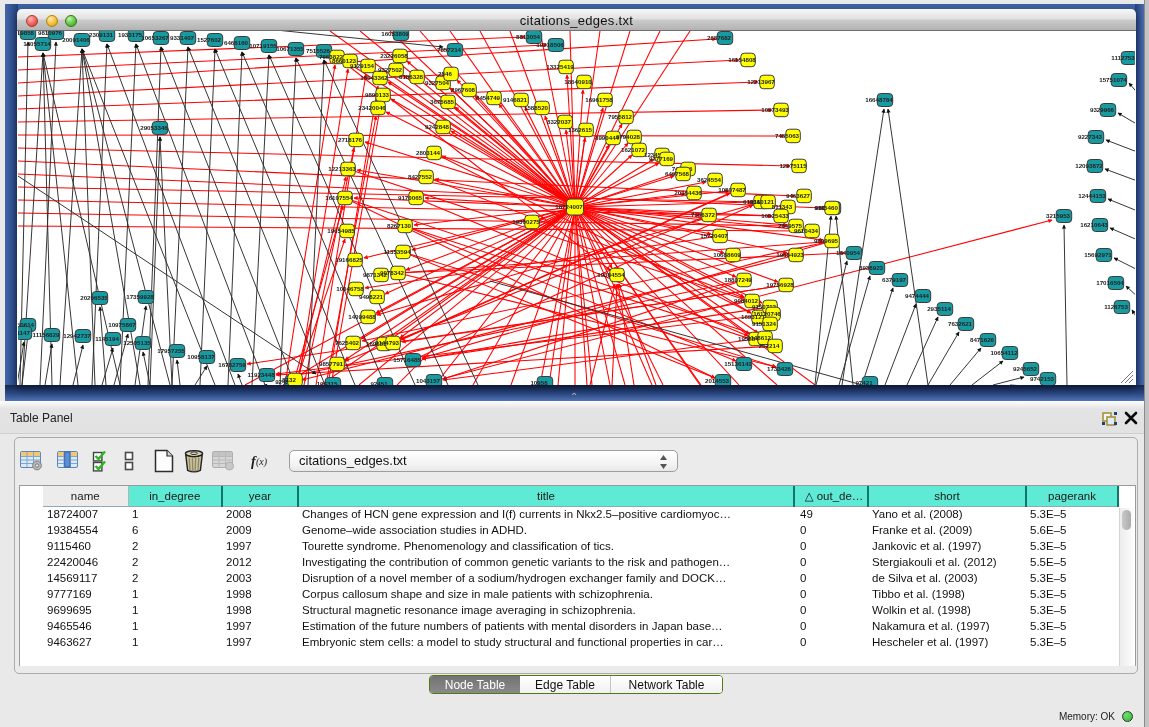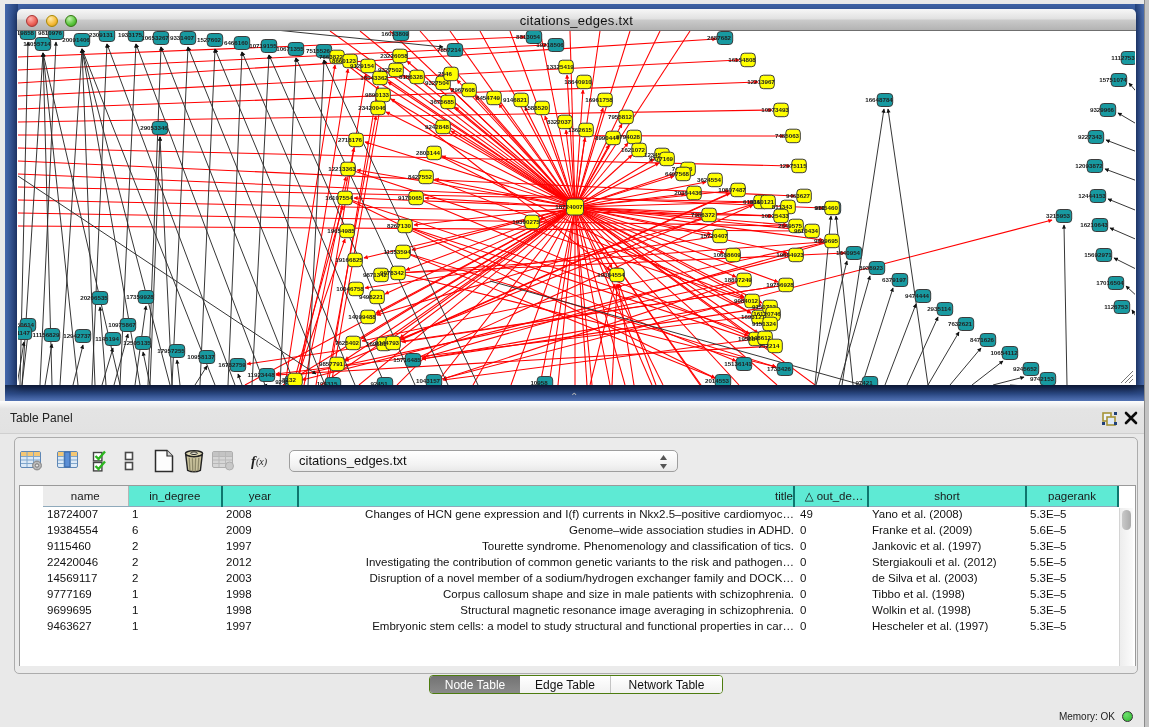--- a/index.html
+++ b/index.html
@@ -27,21 +27,21 @@
 
 #panel { position:absolute; left:14px; top:437px; width:1124px; height:237px; background:#ebebeb; border:1px solid #acacac; border-radius:5px; }
 #combo { position:absolute; left:289px; top:450px; width:389px; height:22px; background:linear-gradient(#ffffff,#f2f2f2 70%,#e8e8e8); border:1px solid #9e9e9e; border-radius:5px; font-size:13px; color:#111; line-height:20px; padding-left:9px; }
 #combo .arr { position:absolute; right:9px; top:3px; width:9px; height:16px; }
 
 #tbl { position:absolute; left:19px; top:485px; width:1117px; height:181px; background:#fff; border:1px solid #9a9a9a; border-bottom:none; overflow:hidden; }
 table { border-collapse:collapse; table-layout:fixed; width:1075px; font-size:11.5px; color:#111;margin-left:23px; }
 th { background:#5eead4; border-right:2px solid #0f766e; border-bottom:1px solid #8ea9bb; font-weight:normal; font-size:11.5px; height:20px; padding:0; color:#1a1a1a; }
 th.c1 { background:#ececec; border-right:1px solid #b5b5b5; }
 td { height:16px; padding:0 0 0 4px; white-space:nowrap; overflow:hidden; }
-.c1 { width:85px; } .c2 { width:94px; } .c3 { width:76px; } .c4 { width:496px;text-align:right; }
+.c1 { width:85px; } .c2 { width:94px; } .c3 { width:76px; } .c4 { width:496px; }
 .c5 { width:74px;padding-left:6px; } .c6 { width:158px; } .c7 { width:92px; }
 
 #sb { position:absolute; left:1119px; top:508px; width:14px; height:158px; background:linear-gradient(to right,#ededed,#fbfbfb); border-left:1px solid #d4d4d4; }
 #sb .th { position:absolute; left:2px; top:2px; width:9px; height:20px; background:linear-gradient(to right,#c9c9c9,#ababab); border-radius:5px; }
 
 #tabs { position:absolute; left:429px; top:675px; width:294px; height:19px; border:1px solid #4d7c0f; border-radius:4px; background:#fff; font-size:12px; overflow:hidden; }
 #tabs div { float:left; height:100%; text-align:center; line-height:18px; color:#111; }
 #tabs .sel { background:linear-gradient(#737373,#8a8a8a); color:#fff; width:90px; }
 #tabs .t2 { width:91px; border-right:1px solid #c4c4c4; background:linear-gradient(#ffffff,#f1f1f1); }
 #tabs .t3 { width:111px; background:linear-gradient(#ffffff,#f1f1f1); }
@@ -763,20 +763,29 @@
           <tr>
             <td class="c1">9699695</td>
             <td class="c2">1</td>
             <td class="c3">1998</td>
             <td class="c4">Structural magnetic resonance image averaging in schizophrenia.</td>
             <td class="c5">0</td>
             <td class="c6">Wolkin et al. (1998)</td>
             <td class="c7">5.3E–5</td>
           </tr>
           <tr>
+            <td class="c1">9465546</td>
+            <td class="c2">1</td>
+            <td class="c3">1997</td>
+            <td class="c4">Estimation of the future numbers of patients with mental disorders in Japan base…</td>
+            <td class="c5">0</td>
+            <td class="c6">Nakamura et al. (1997)</td>
+            <td class="c7">5.3E–5</td>
+          </tr>
+          <tr>
             <td class="c1">9463627</td>
             <td class="c2">1</td>
             <td class="c3">1997</td>
             <td class="c4">Embryonic stem cells: a model to study structural and functional properties in car…</td>
             <td class="c5">0</td>
             <td class="c6">Hescheler et al. (1997)</td>
             <td class="c7">5.3E–5</td>
           </tr>
 </tbody>
       </table>

